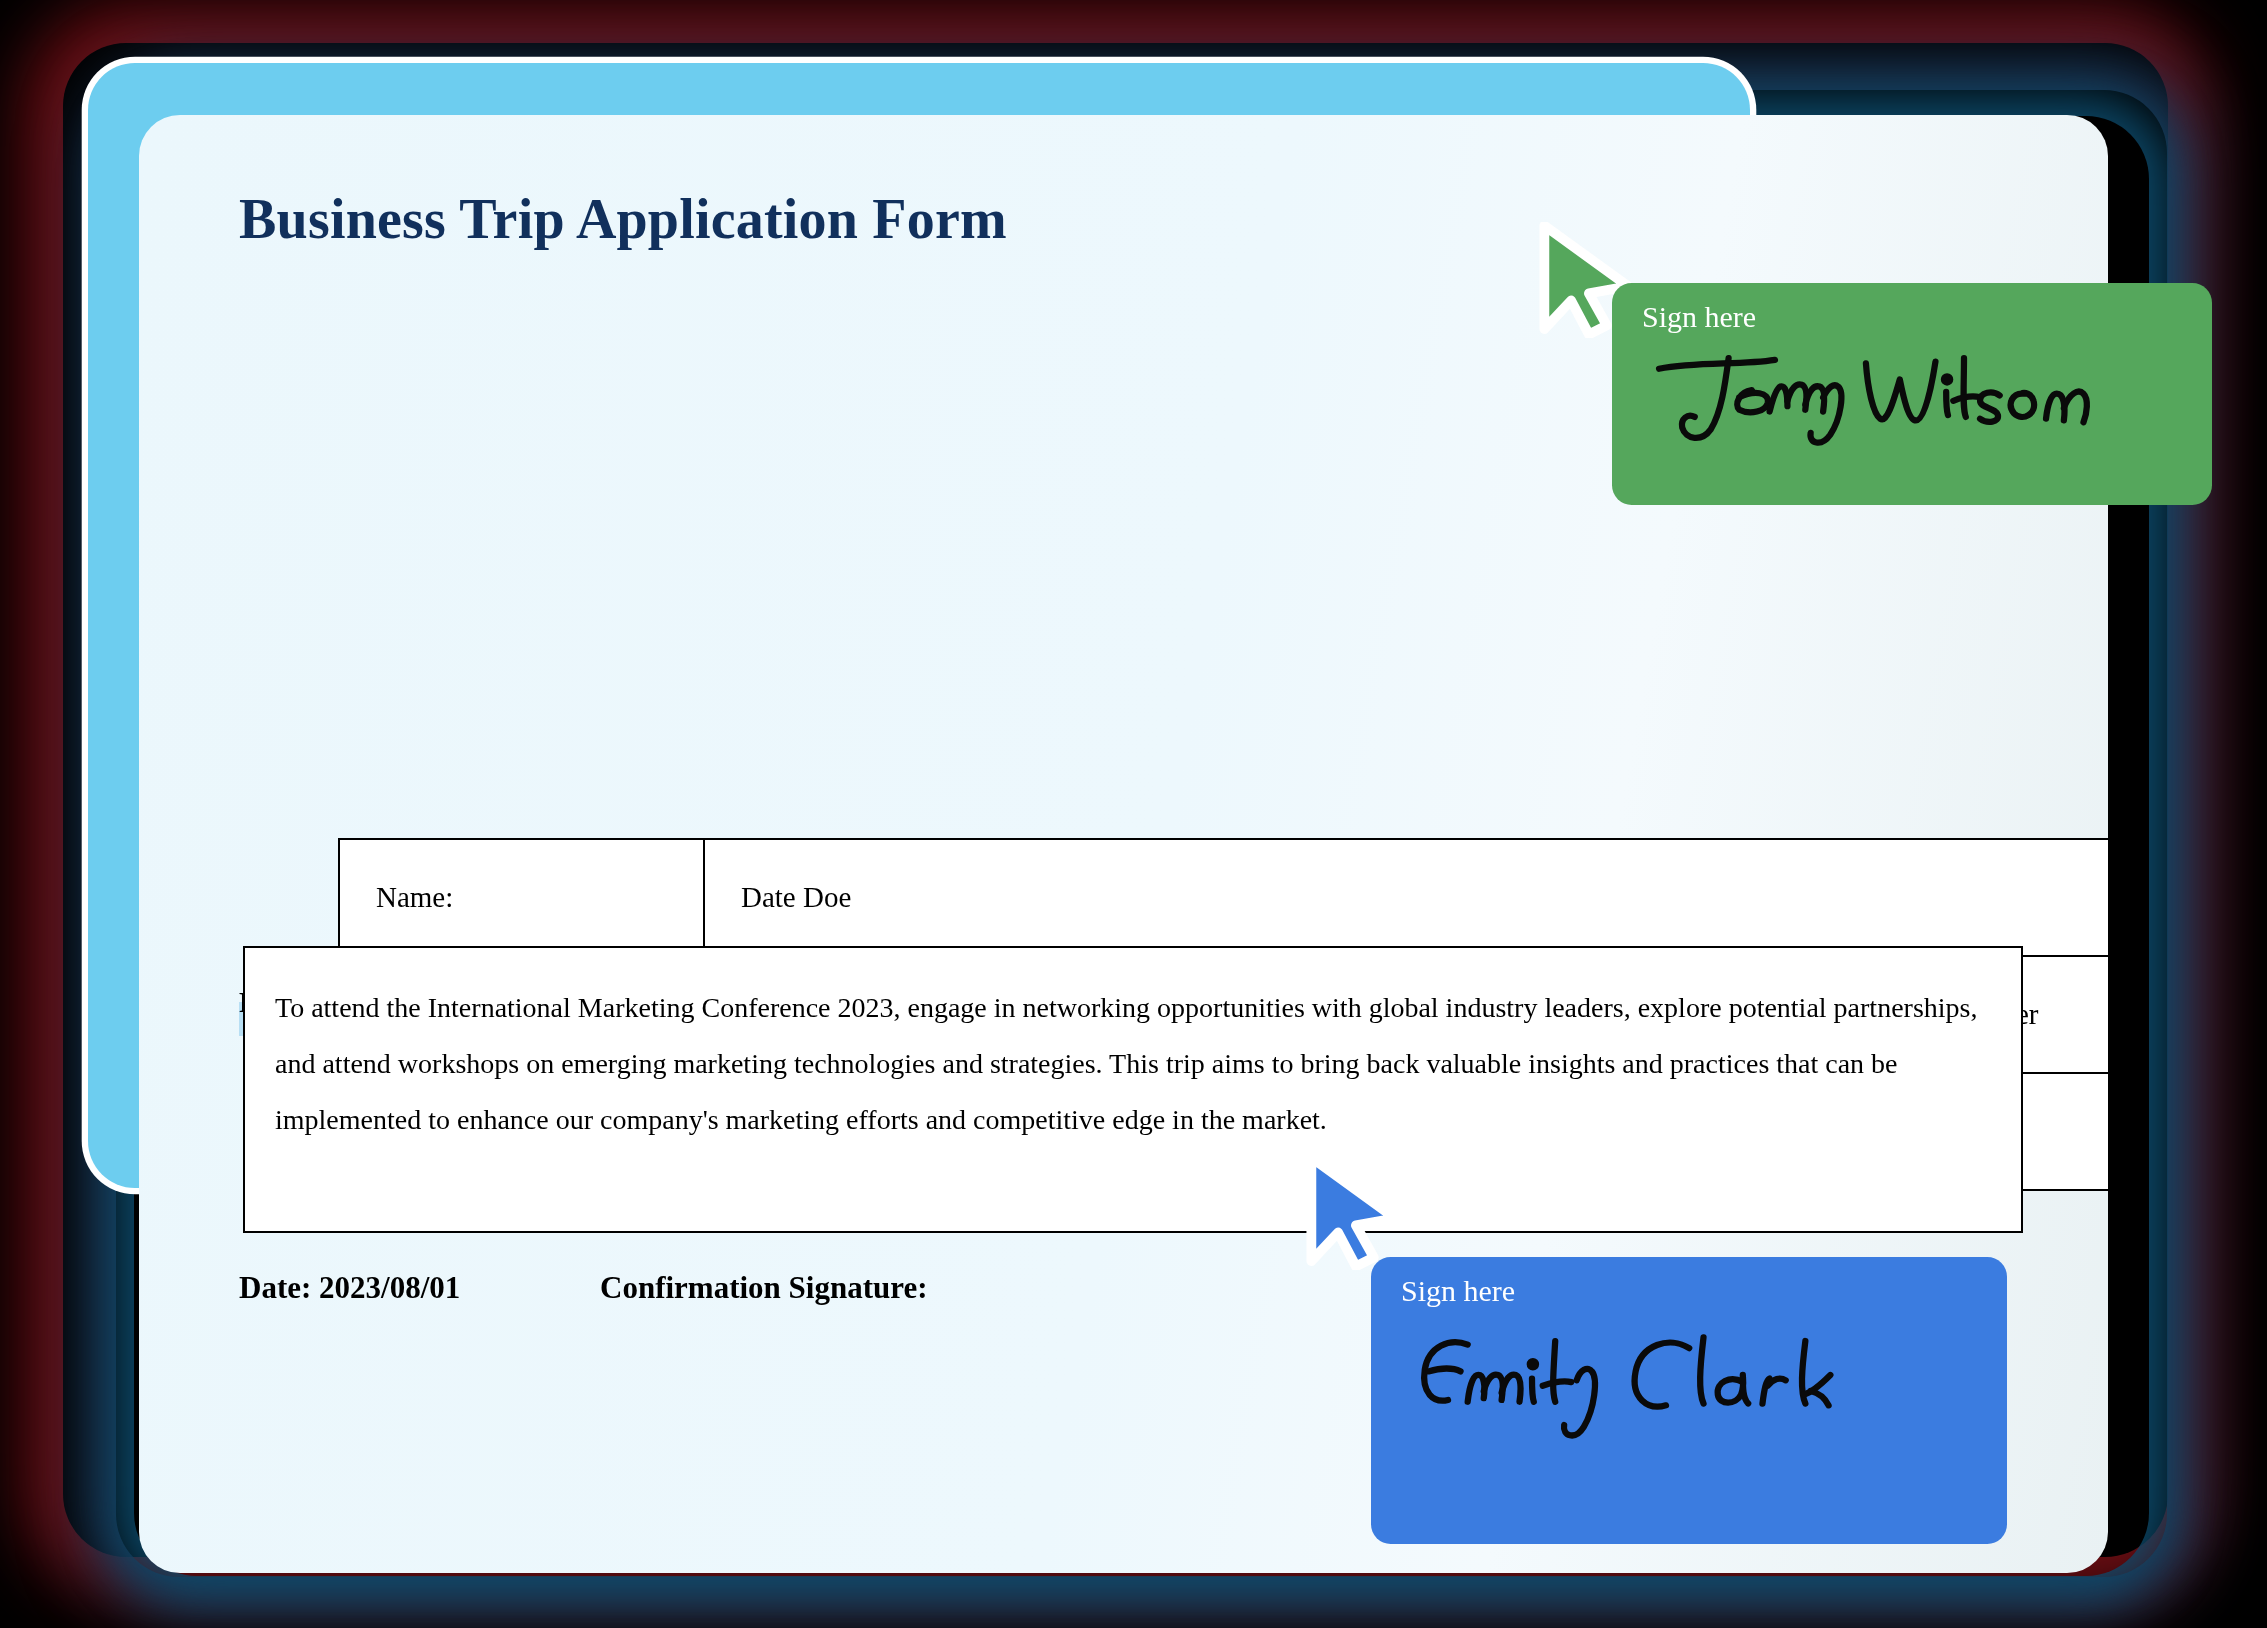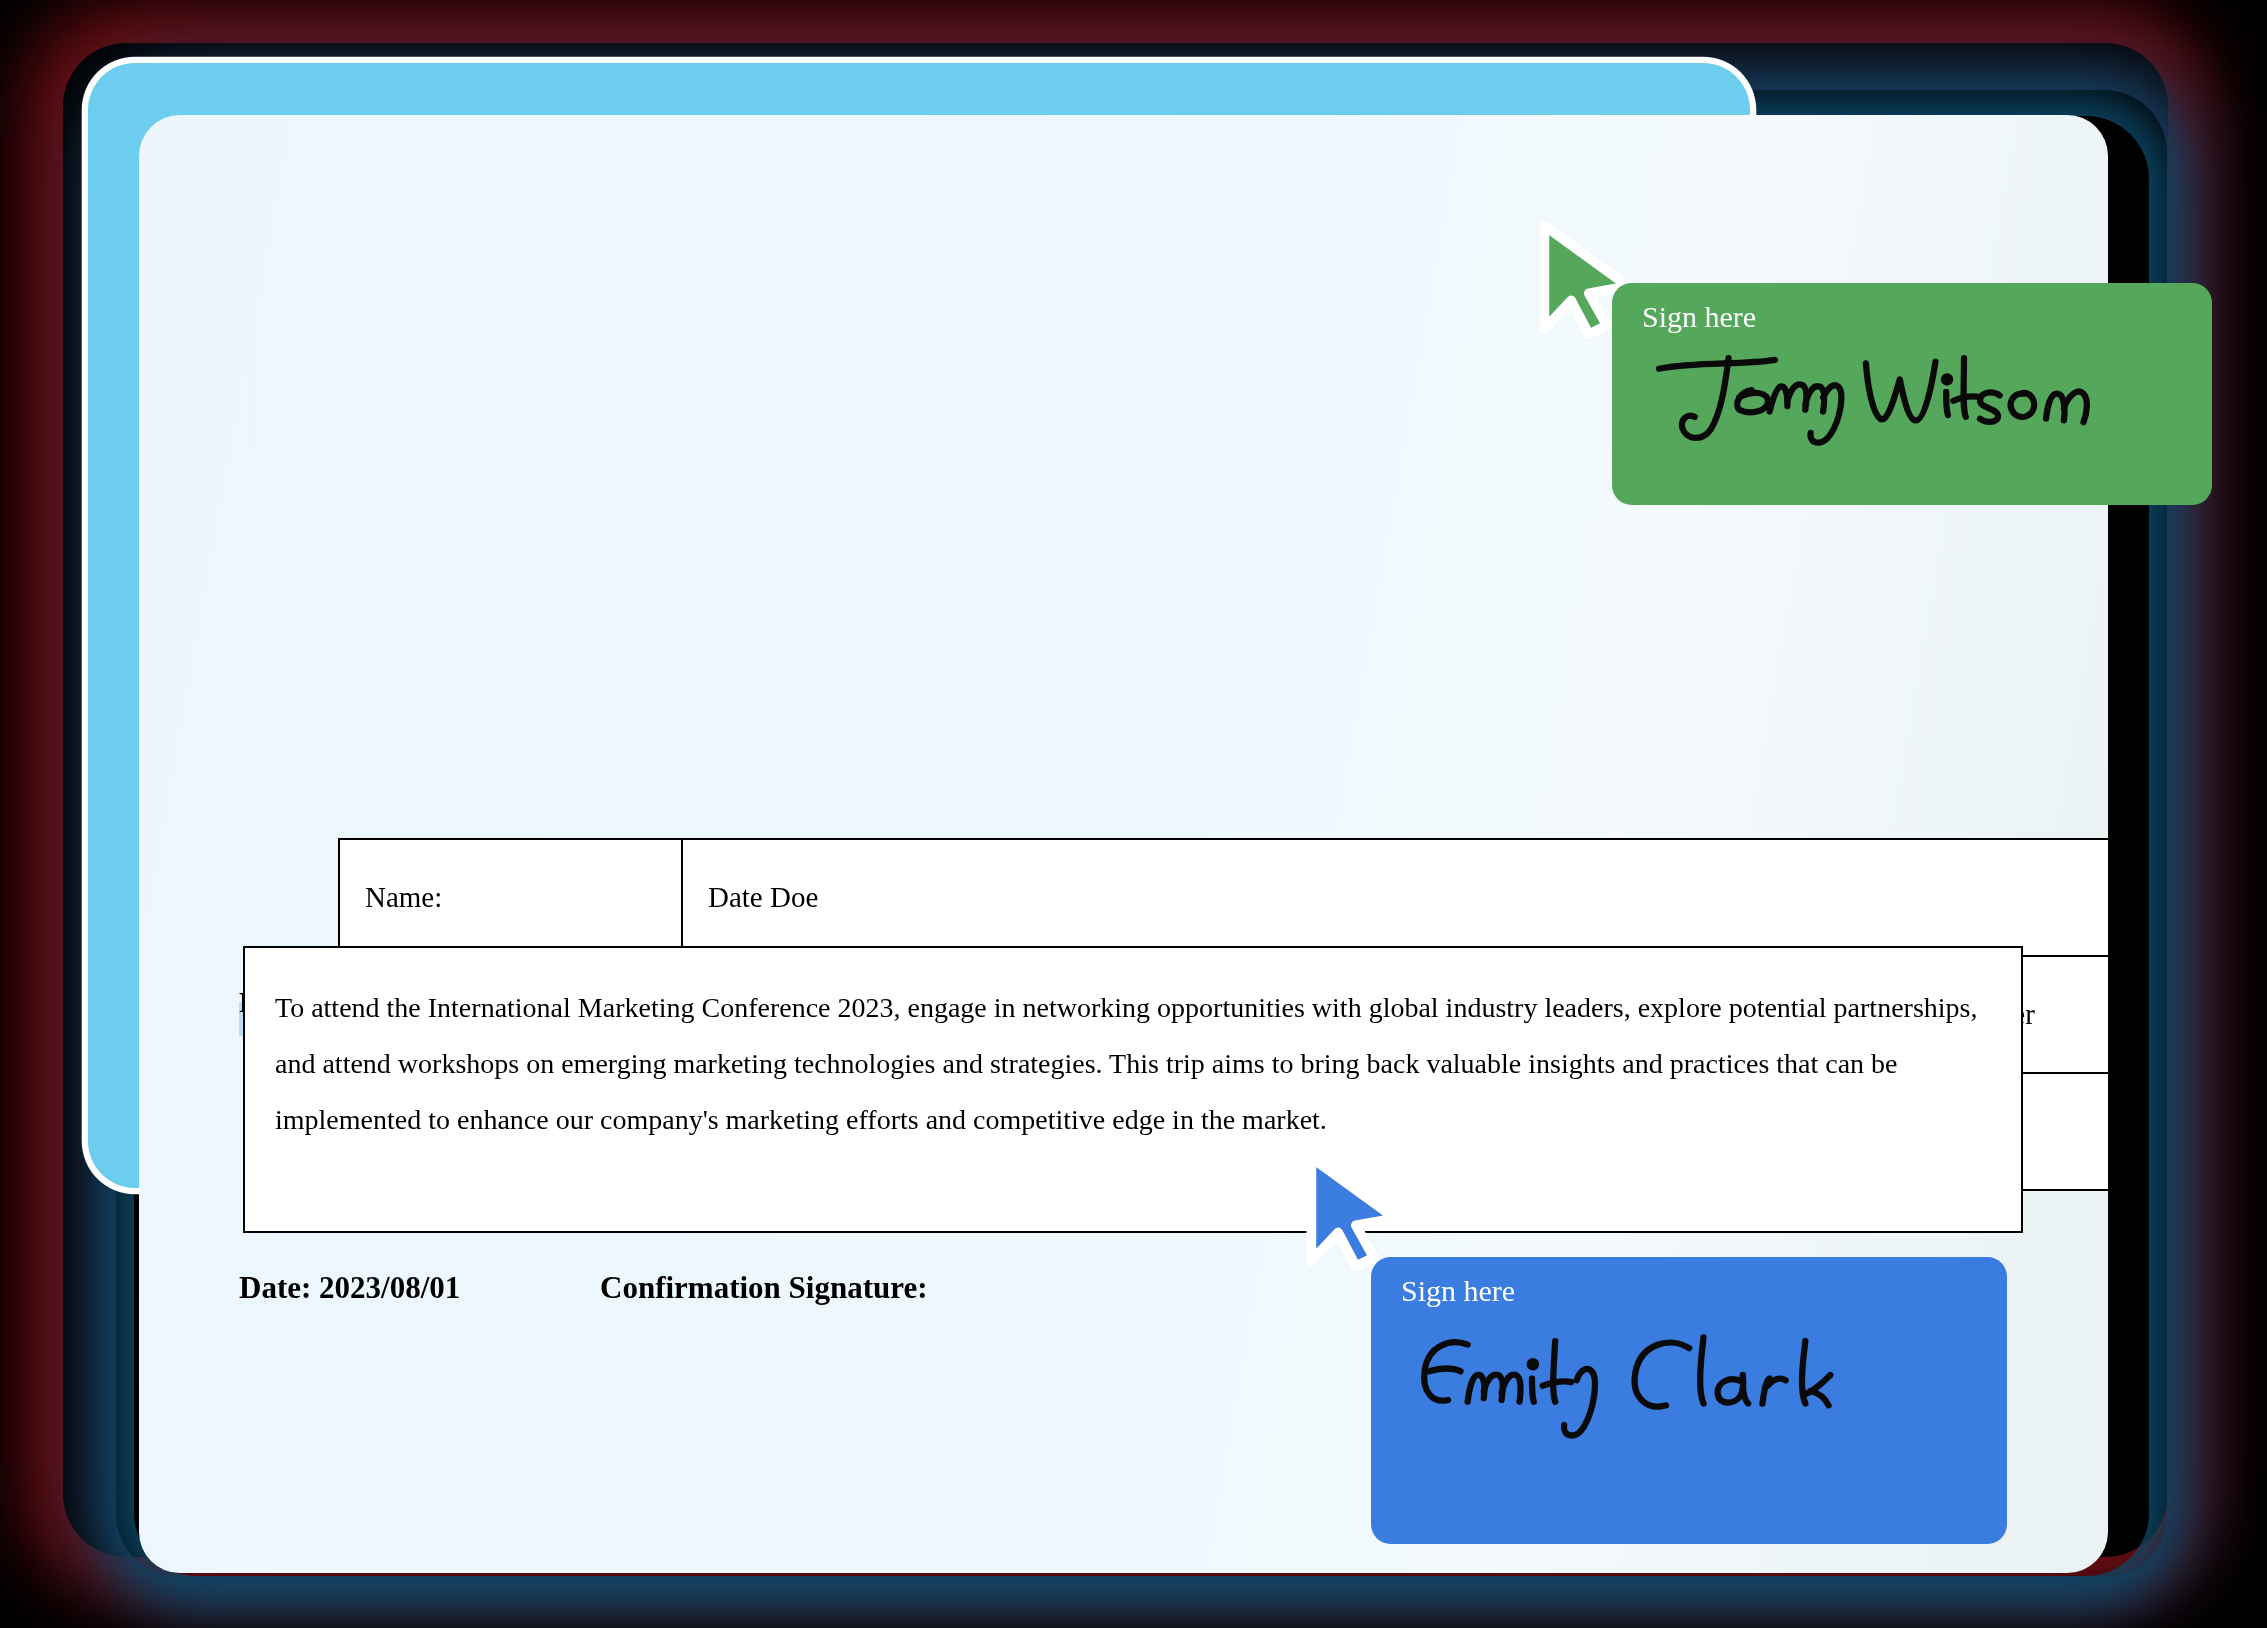--- a/index.html
+++ b/index.html
@@ -118,21 +118,21 @@
     left: 99px;
     top: 304px;
     width: 1780px;
     border-collapse: collapse;
     background: #ffffff;
     table-layout: fixed;
   }
   #applicant-table td {
     border: 2.7px solid #000000;
     height: 115px;
-    padding: 0 25px;
+    padding: 0 36px;
     font-size: 29px;
     color: #000000;
     vertical-align: middle;
     background: #ffffff;
     overflow: hidden;
     white-space: nowrap;
   }
   .tbl-wrap {
     position: absolute;
     left: 100px;
@@ -243,20 +243,21 @@
 
   <div class="glow glow-red"></div>
   <div class="glow glow-navy"></div>
   <div class="glow glow-teal"></div>
 
   <div id="back-card"></div>
 
   <div id="doc-card">
     <div class="doc-inner">
 
+      <div id="page-title">Business Trip Application Form</div>
 
 
       <div class="tbl-wrap">
         <table id="applicant-table">
           <tbody>
               <tr>
             <td class="cell-left" style="width:291px">Name:</td>
             <td class="cell-left" colspan="3">Date Doe</td>
           </tr>
           <tr>

